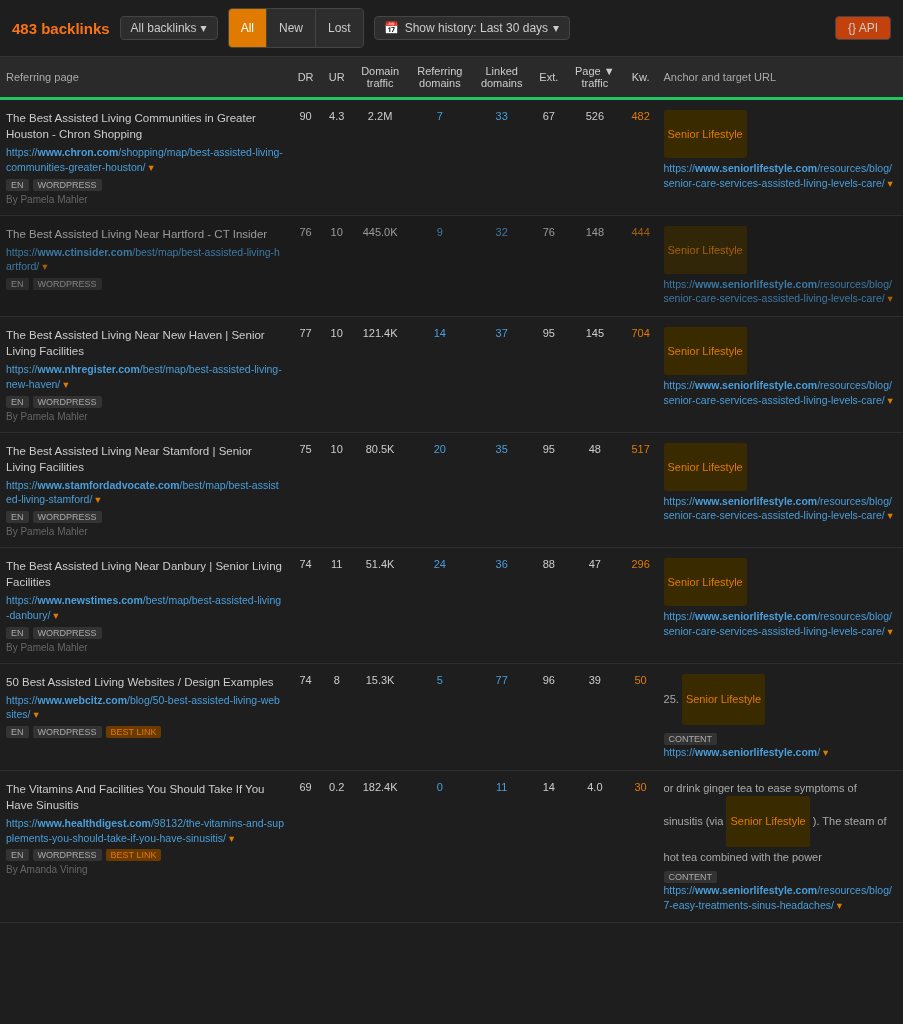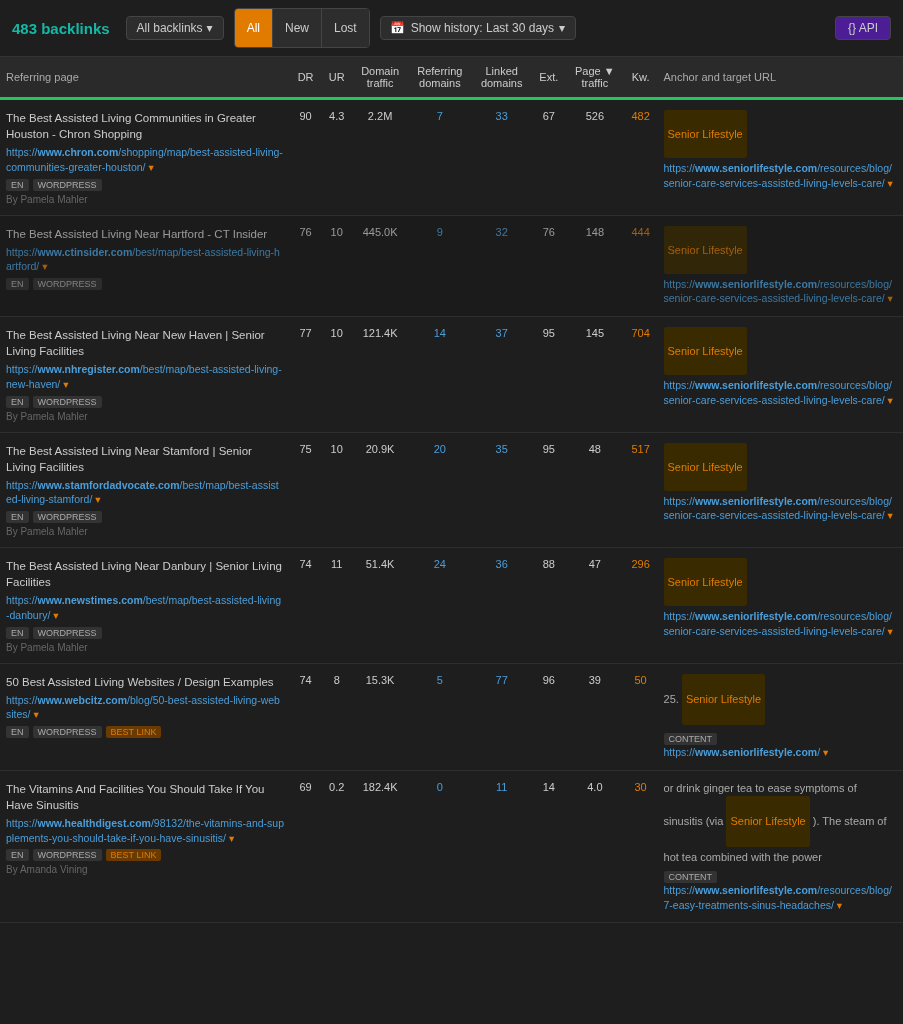--- a/index.html
+++ b/index.html
@@ -11,24 +11,23 @@
     }
     .top-bar {
       display: flex;
       align-items: center;
       padding: 8px 12px;
       background: #1e1e1e;
       border-bottom: 1px solid #333;
       gap: 10px;
     }
     .backlinks-count {
-      color: #14b8a6;
+      color: #f97316;
       font-size: 15px;
       font-weight: bold;
-      margin-right: 6px;
     }
     .dropdown-btn {
       background: #2d2d2d;
       color: #ccc;
       border: 1px solid #444;
       border-radius: 4px;
       padding: 4px 10px;
       cursor: pointer;
       font-size: 12px;
       display: flex;
@@ -62,21 +61,21 @@
       border-radius: 4px;
       padding: 4px 10px;
       cursor: pointer;
       font-size: 12px;
       display: flex;
       align-items: center;
       gap: 5px;
     }
     .api-btn {
       margin-left: auto;
-      background: #4c1d95;
+      background: #c2410c;
       color: #ccc;
       border: 1px solid #444;
       border-radius: 4px;
       padding: 4px 12px;
       cursor: pointer;
       font-size: 12px;
     }
     .table-container {
       overflow-x: auto;
     }
@@ -316,21 +315,21 @@
             <div class="page-title">The Best Assisted Living Near Stamford | Senior Living Facilities</div>
             <div class="page-url">https://<strong>www.stamfordadvocate.com</strong>/best/map/best-assisted-living-stamford/ <span style="color:#e07b00">▾</span></div>
             <div class="tags-row">
               <span class="tag">EN</span>
               <span class="tag">WORDPRESS</span>
             </div>
             <div class="by-author">By Pamela Mahler</div>
           </td>
           <td class="num-cell">75</td>
           <td class="num-cell">10</td>
-          <td class="num-cell">20.9K</td>
+          <td class="num-cell">80.5K</td>
           <td class="num-cell"><span style="color:#4a9eda">20</span></td>
           <td class="num-cell"><span style="color:#4a9eda">35</span></td>
           <td class="num-cell">95</td>
           <td class="num-cell">48</td>
           <td class="num-cell"><span class="num-orange">517</span></td>
           <td class="anchor-cell">
             <div><span class="anchor-name">Senior Lifestyle</span></div>
             <div class="anchor-url">https://<strong>www.seniorlifestyle.com</strong>/resources/blog/senior-care-services-assisted-living-levels-care/ <span style="color:#e07b00">▾</span></div>
           </td>
         </tr>

